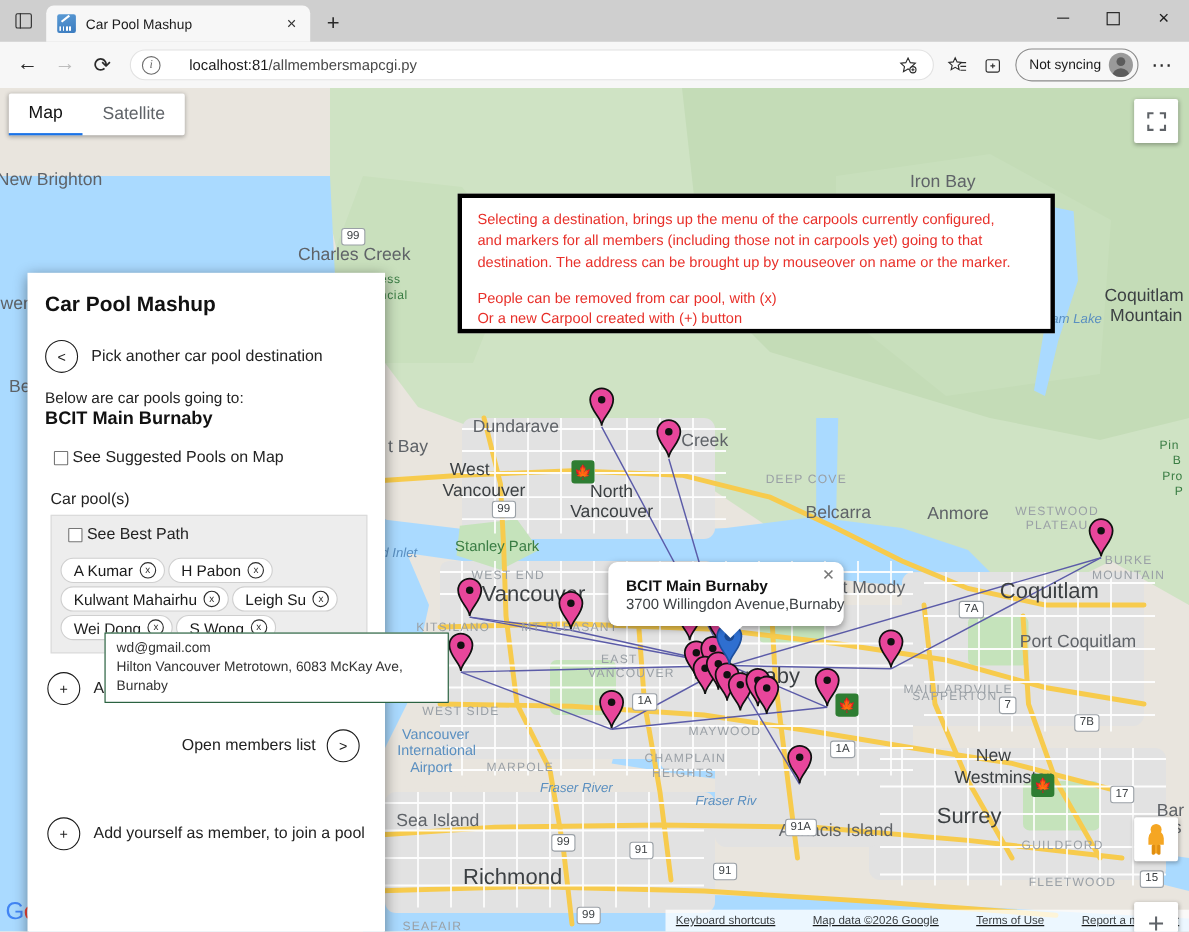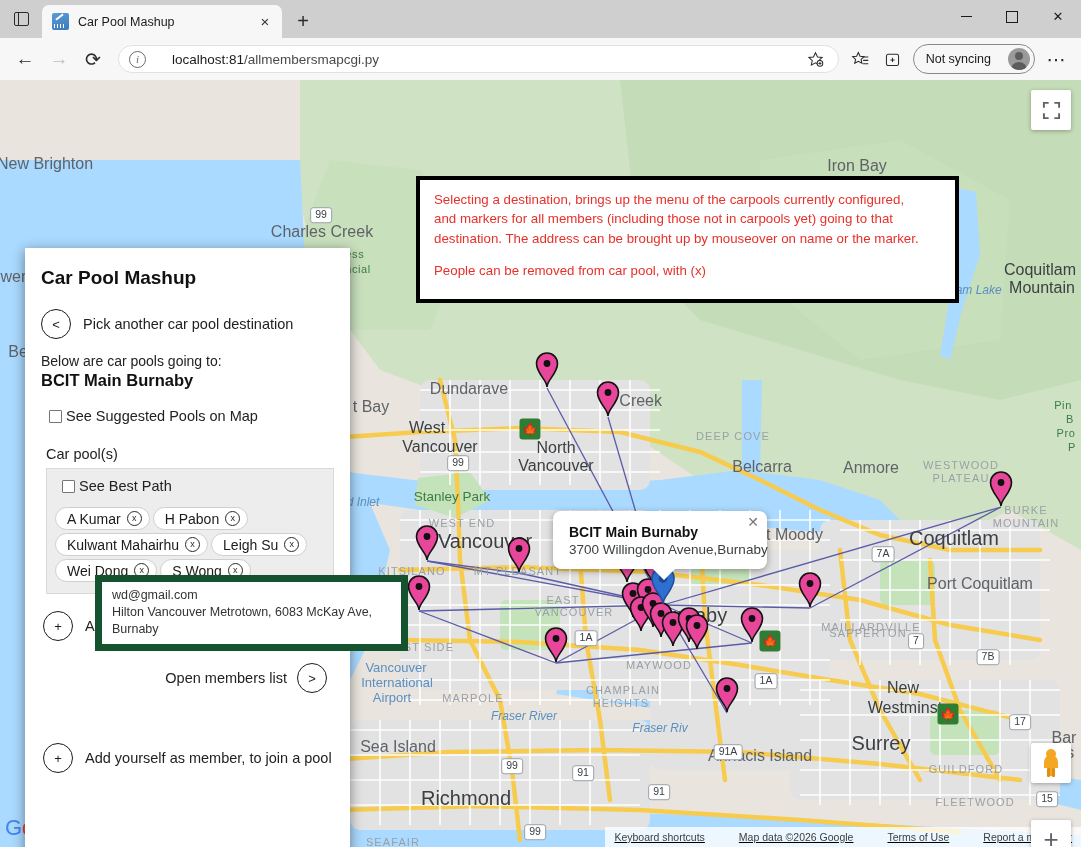--- a/index.html
+++ b/index.html
@@ -129,21 +129,21 @@
     white-space: nowrap; overflow: hidden;
   }
   #url-text b { color: #1b1b1b; font-weight: 400; }
   .tb-icon {
     width: 32px; height: 30px; flex: 0 0 auto;
     display: flex; align-items: center; justify-content: center;
     color: #2b2b2b;
   }
   #profile-pill {
     height: 30px; border: 1px solid #8a8a8a; border-radius: 15px;
-    display: flex; align-items: center; gap: 17px;
+    display: flex; align-items: center; gap: 7px;
     padding: 0 4px 0 12px; margin: 0 4px;
     background: #f7f7f7;
   }
   #profile-label { font-size: 12.5px; color: #1b1b1b; white-space: nowrap; }
   #profile-avatar {
     width: 22px; height: 22px; border-radius: 50%;
     background: #9a9a9a; position: relative; overflow: hidden;
   }
   #profile-avatar::before {
     content:""; position:absolute; left:7px; top:4px;
@@ -331,21 +331,21 @@
   #open-members-row {
     display:flex; align-items:center; justify-content:flex-end; gap:10px;
     margin-top:22px; padding-right:7px;
   }
   #add-self-row { display:flex; align-items:center; gap:12px; margin-top:50px; margin-left:2px; }
 
   
   #member-tooltip {
     position:absolute; left:95px; top:495px;
     width:313px;
-    background:#fff; border:7px solid #14532d;
+    background:#fff; border:1px solid #14532d;
     padding:5px 8px 6px 10px;
     z-index:55;
     font-family:"Liberation Sans", sans-serif;
     font-size:12.5px; color:#333; line-height:1.35;
   }
 
   
   #annotation-box {
     position:absolute; left:416px; top:96px;
     width:543px; height:127px;
@@ -698,20 +698,24 @@
         </svg></div>
     </div>
 
   <div class="marker blue-marker" id="dest-marker" style="left: 663px; top: 525px;">
     <svg viewBox="0 0 26 38" width="30" height="42">
       <path d="M13 37 C13 30 3 24 3 14 A10 10 0 0 1 23 14 C23 24 13 30 13 37 Z" fill="#2f6fd0" stroke="#1d4f9e" stroke-width="1.4"></path>
       <circle cx="13" cy="14" r="4" fill="#1b4a94"></circle>
     </svg>
   </div>
 
+  <div id="map-type-ctrl">
+    <div id="btn-map">Map</div>
+    <div id="btn-satellite">Satellite</div>
+  </div>
 
   <div id="fullscreen-ctrl">
     <svg width="19" height="19" viewBox="0 0 20 20">
       <path d="M2 7V2h5M18 7V2h-5M2 13v5h5M18 13v5h-5" fill="none" stroke="#5f6368" stroke-width="2"></path>
     </svg>
   </div>
 
   <div id="pegman-ctrl">
     <svg width="26" height="30" viewBox="0 0 26 30">
       <circle cx="13" cy="6" r="5" fill="#f5a623"></circle>
@@ -734,20 +738,21 @@
       <div class="attr">Terms of Use</div>
       <div class="attr">Report a map error</div>
     </div>
 
   <div id="annotation-box">
     <p>Selecting a destination, brings up the menu of the carpools currently configured,</p>
     <p>and markers for all members (including those not in carpools yet) going to that</p>
     <p>destination.  The address can be brought up by mouseover on name or the marker.</p>
     <div id="annotation-gap"></div>
     <p>People can be removed from car pool, with (x)</p>
+    <p>Or a new Carpool created with (+) button</p>
   </div>
 
   <div id="infowindow">
     <div id="iw-close">✕</div>
     <div id="iw-title">BCIT Main Burnaby</div>
     <div id="iw-address">3700 Willingdon Avenue,Burnaby</div>
   </div>
 
   <div id="carpool-panel">
     <div id="panel-title">Car Pool Mashup</div>

